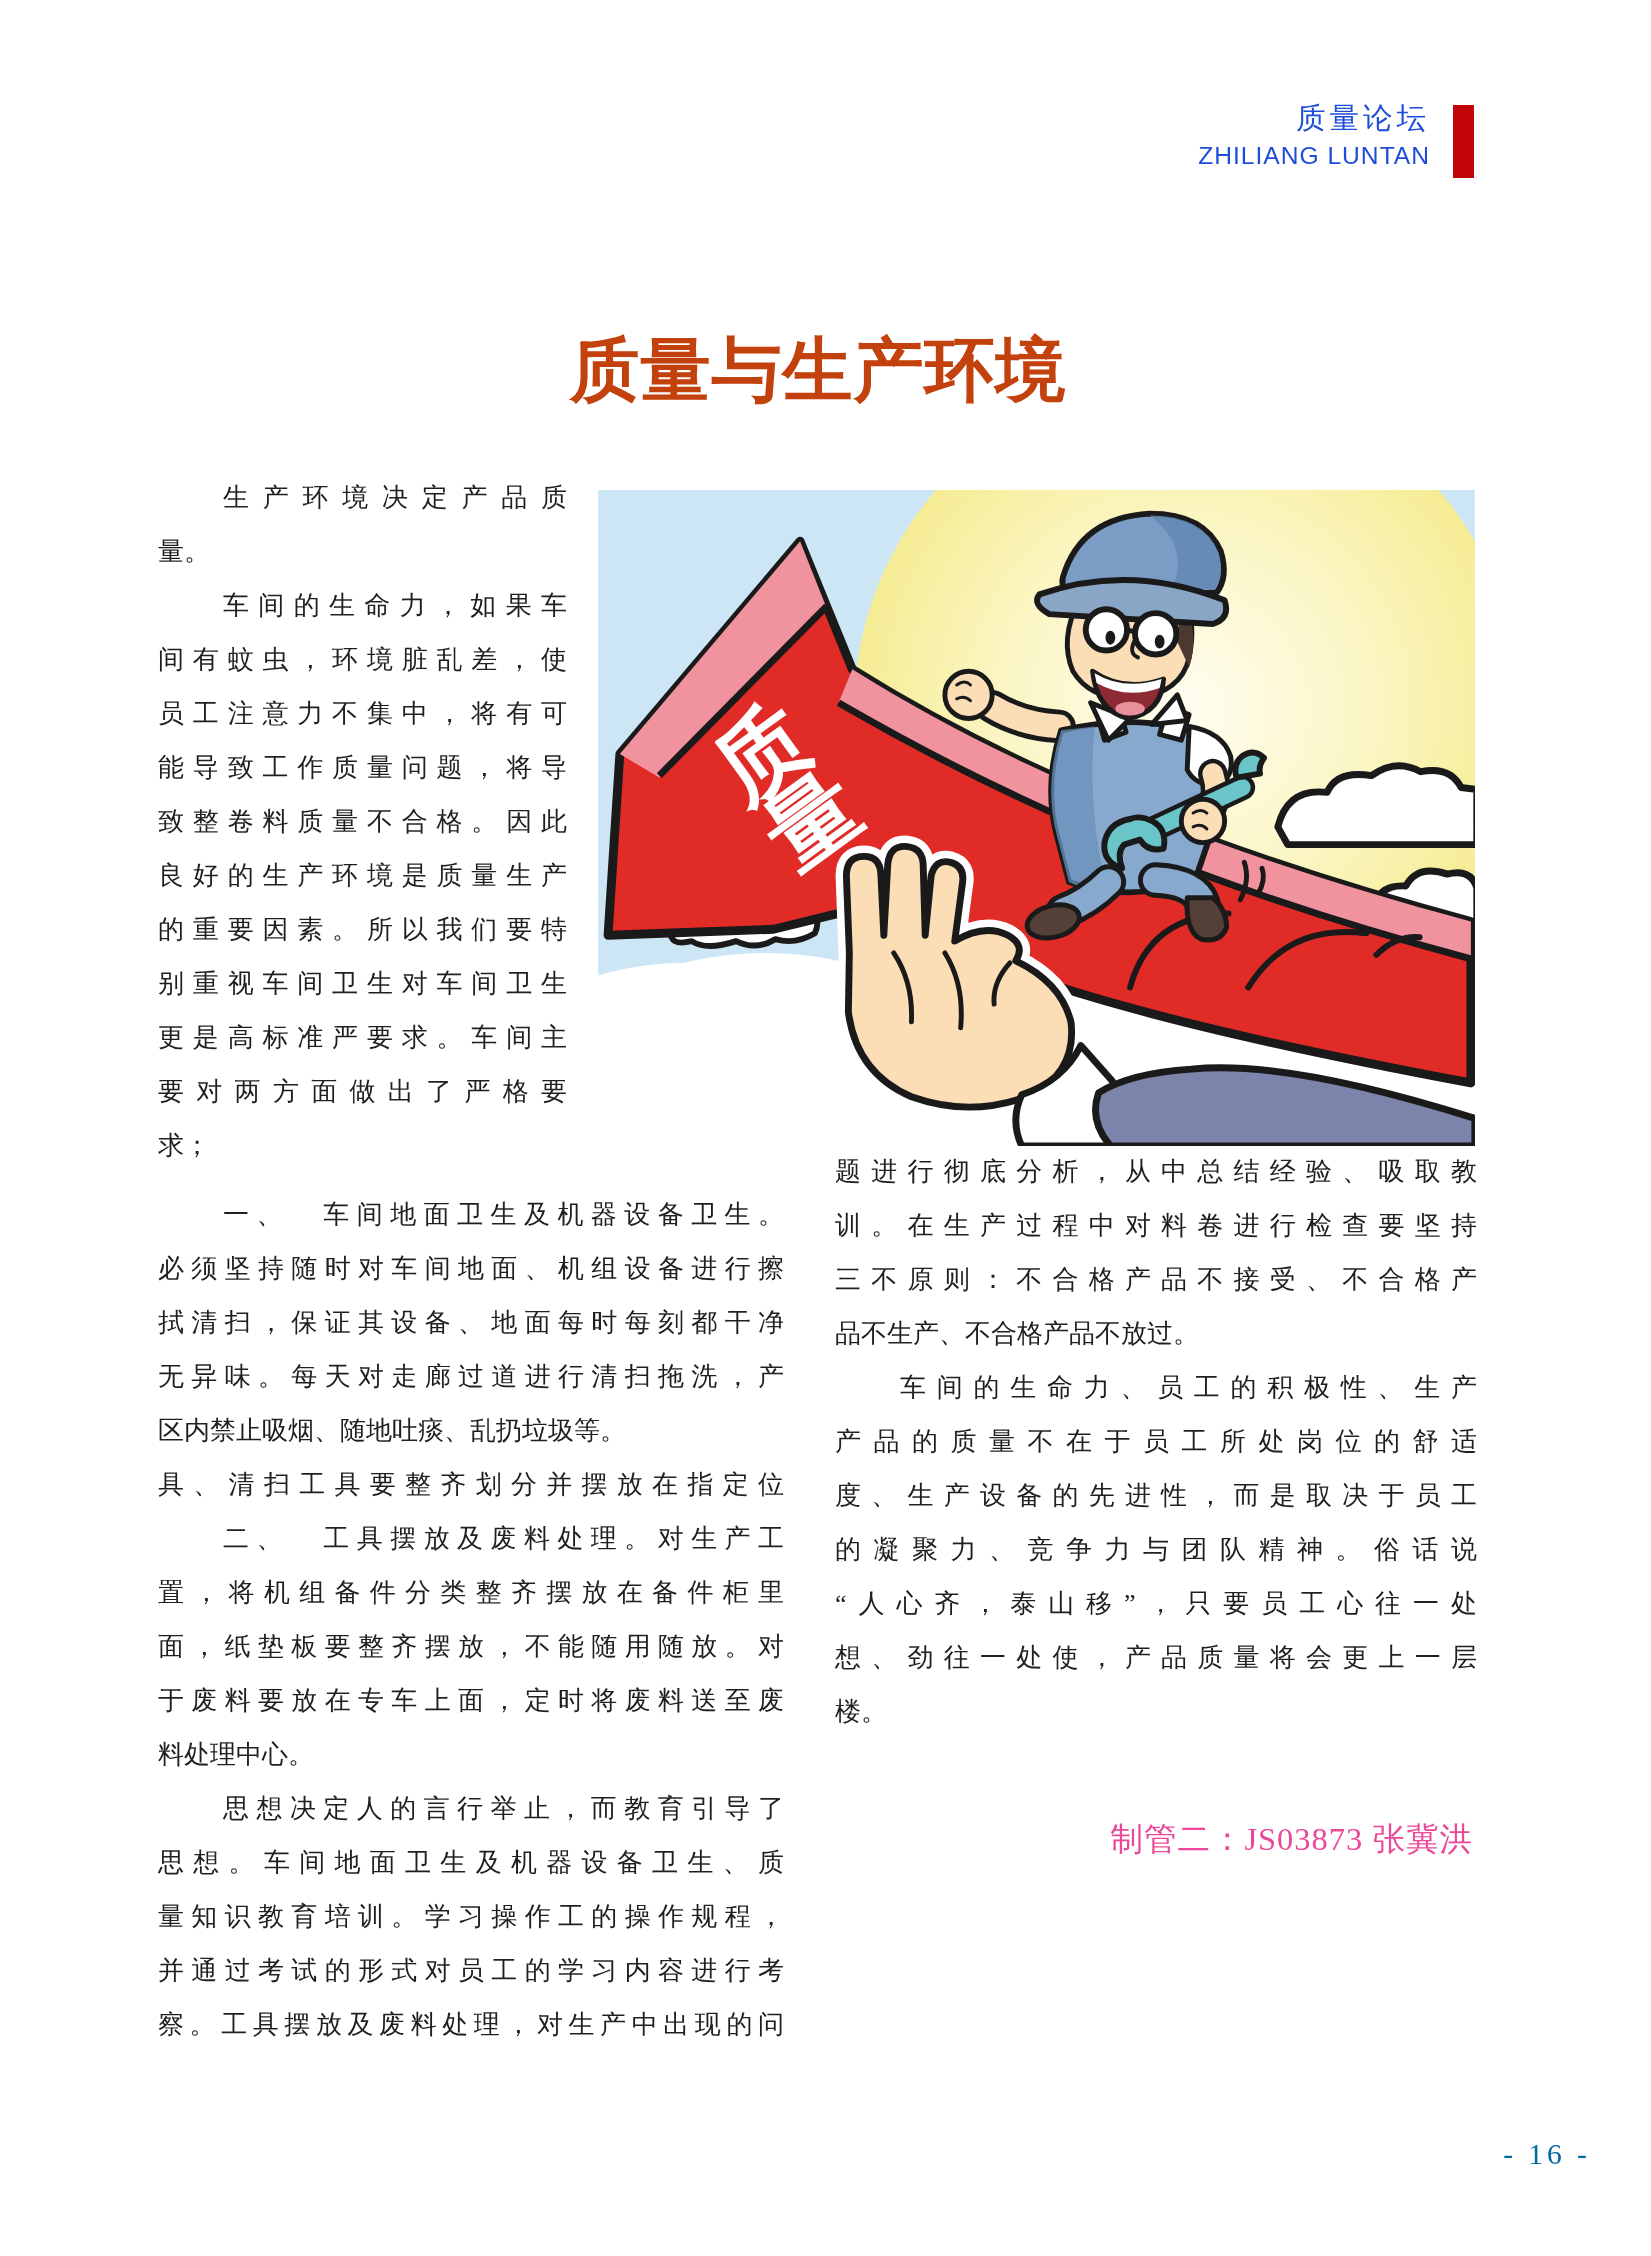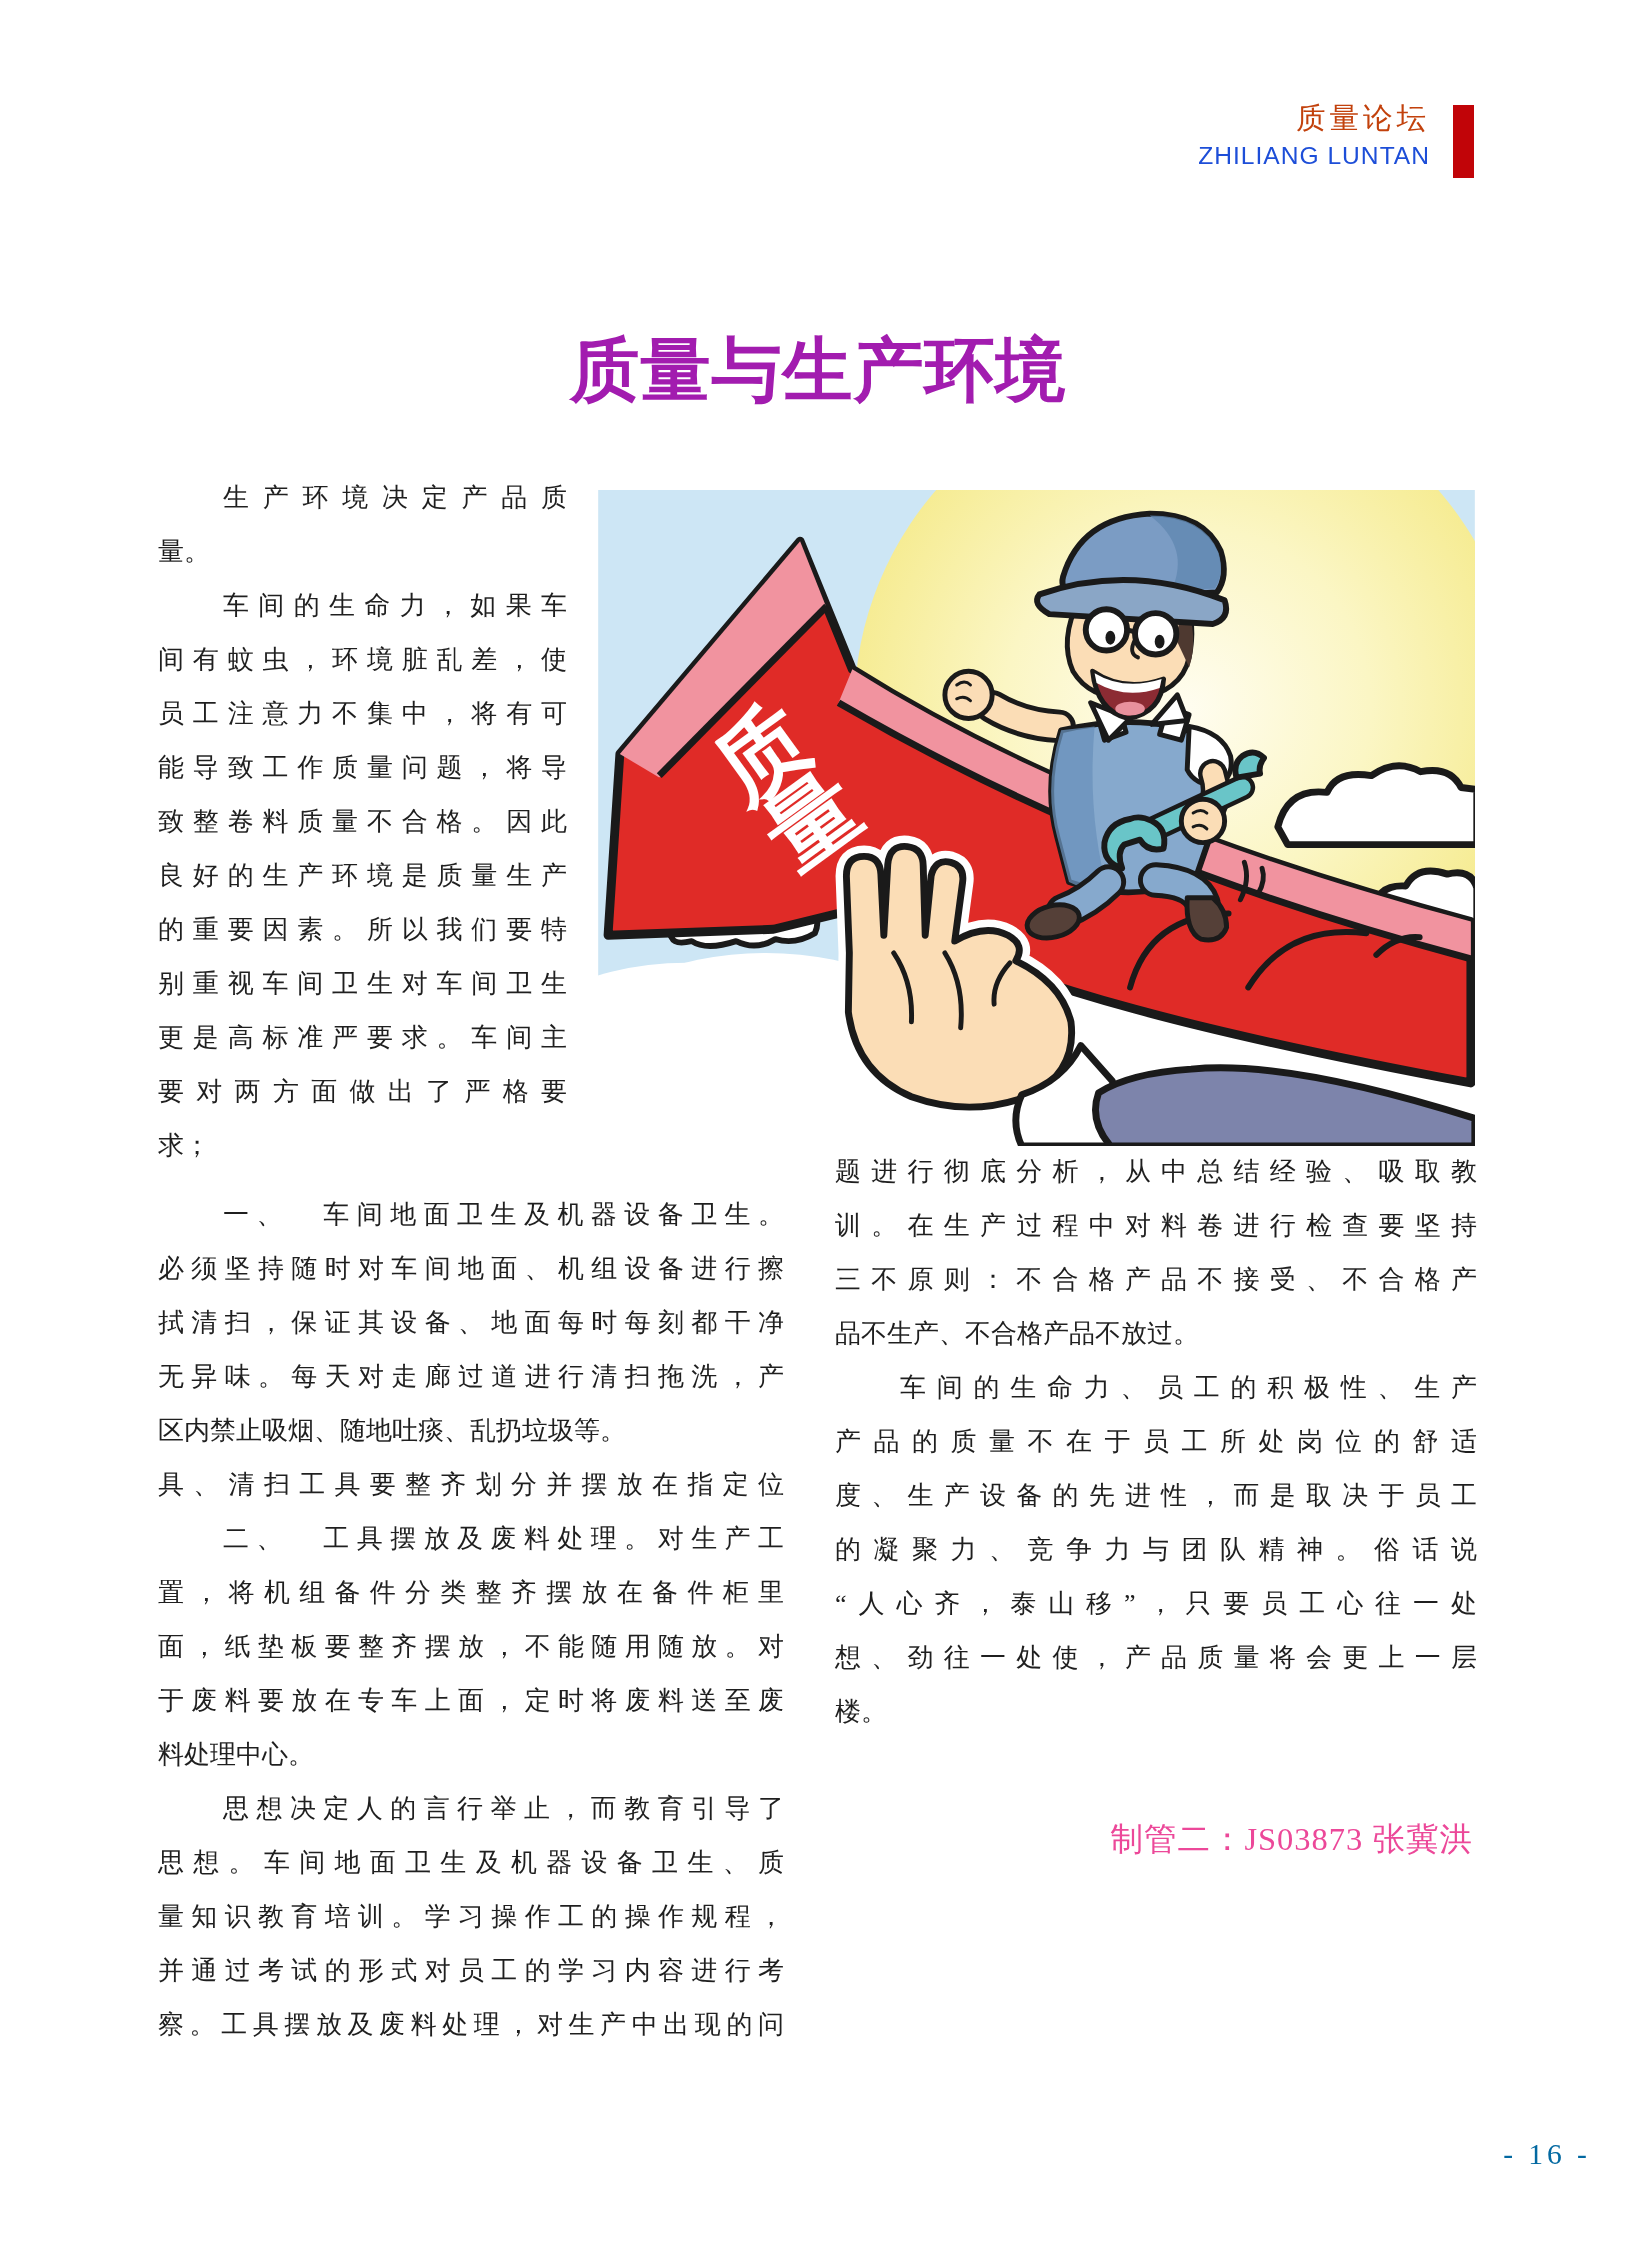--- a/index.html
+++ b/index.html
@@ -3,29 +3,29 @@
 <meta charset="utf-8">
 <style>
   html,body{margin:0;padding:0;background:#888;}
   .page{
     position:relative;width:1652px;height:2257px;background:#ffffff;
     margin:0 auto;overflow:hidden;
     font-family:"Liberation Serif","DejaVu Serif",serif;color:#1f1f1f;
   }
   
   .hdr{position:absolute;left:1182px;top:100px;width:248px;text-align:right;}
-  .hdr-cn{font-size:29.6px;letter-spacing:3.9px;color:#c2410c;line-height:37px;}
+  .hdr-cn{font-size:29.6px;letter-spacing:3.9px;color:#1d4ed8;line-height:37px;}
   .hdr-en{font-family:"Liberation Sans","DejaVu Sans",sans-serif;font-size:24.6px;
           letter-spacing:1px;color:#1d4ed8;line-height:29.6px;margin-top:3.9px;}
   .hdr-bar{position:absolute;left:1453px;top:105px;width:20.7px;height:73px;background:#c10408;}
   
   .title{
     position:absolute;left:158px;top:324px;width:1320px;text-align:center;
     font-family:"Liberation Sans","DejaVu Sans",sans-serif;
-    font-weight:bold;font-size:70px;color:#a21caf;letter-spacing:1px;
+    font-weight:bold;font-size:70px;color:#c2410c;letter-spacing:1px;
   }
   
   .col{position:absolute;}
   .col-narrow{left:158px;top:471px;width:409px;}
   .col-left  {left:158px;top:1188px;width:626px;}
   .col-right {left:835px;top:1145px;width:642px;}
   .line{
     height:54px;line-height:54px;font-size:26px;white-space:nowrap;
     text-align:justify;text-align-last:justify;
   }

